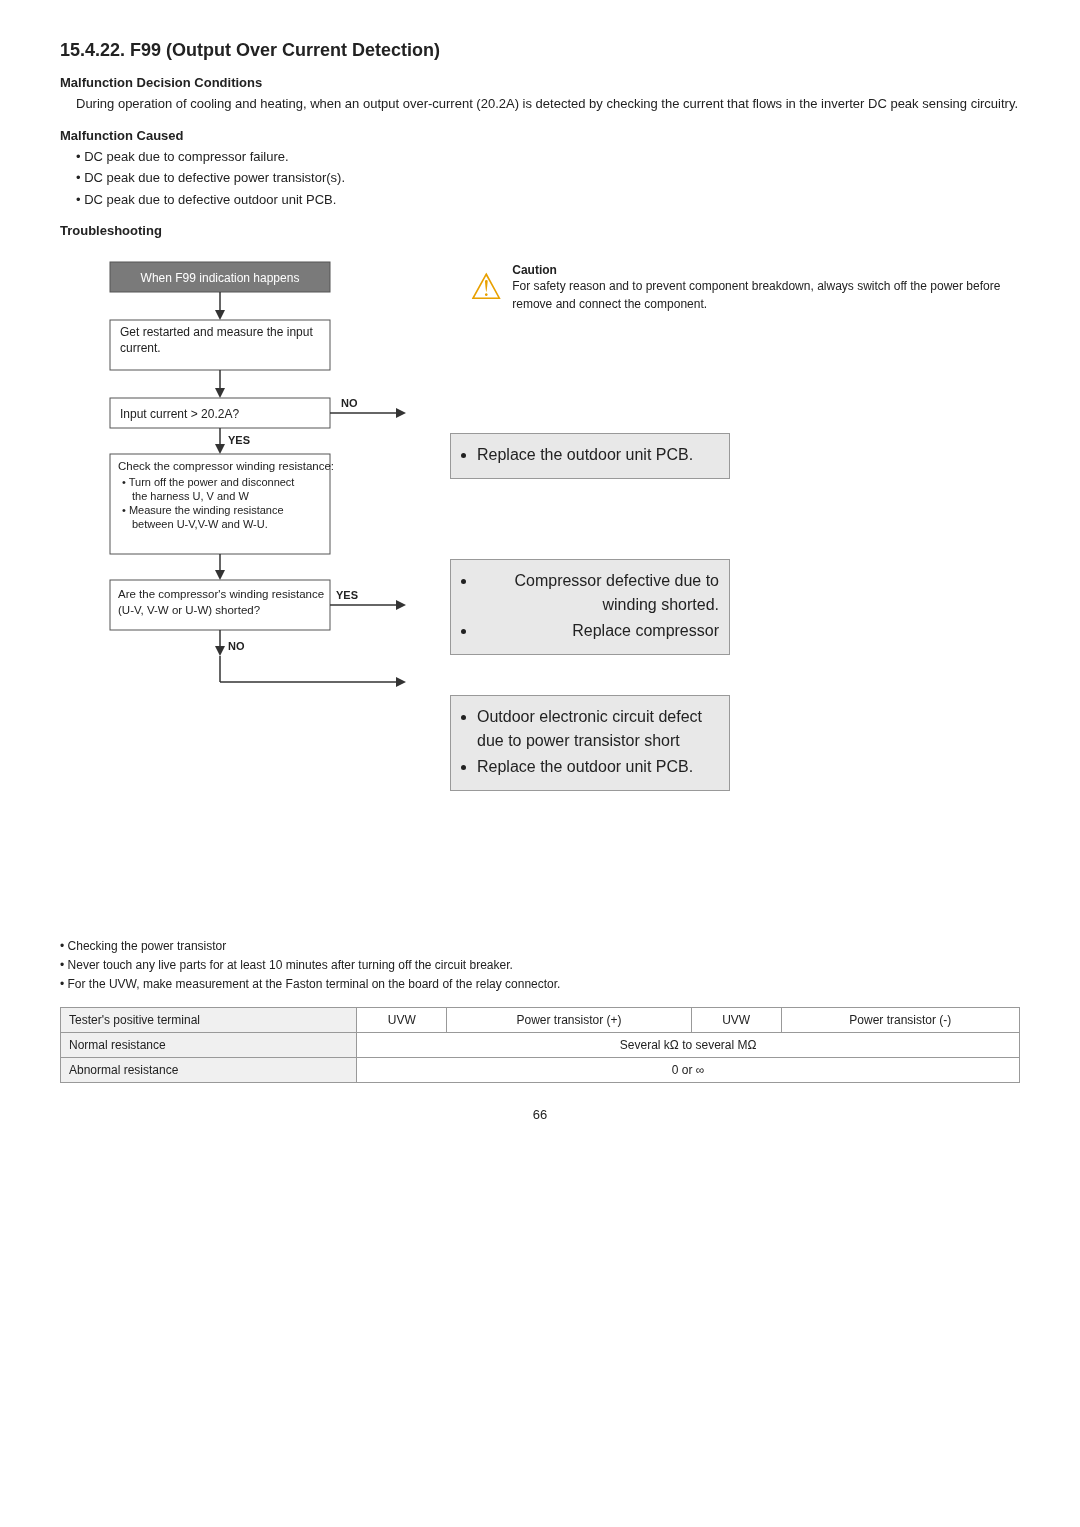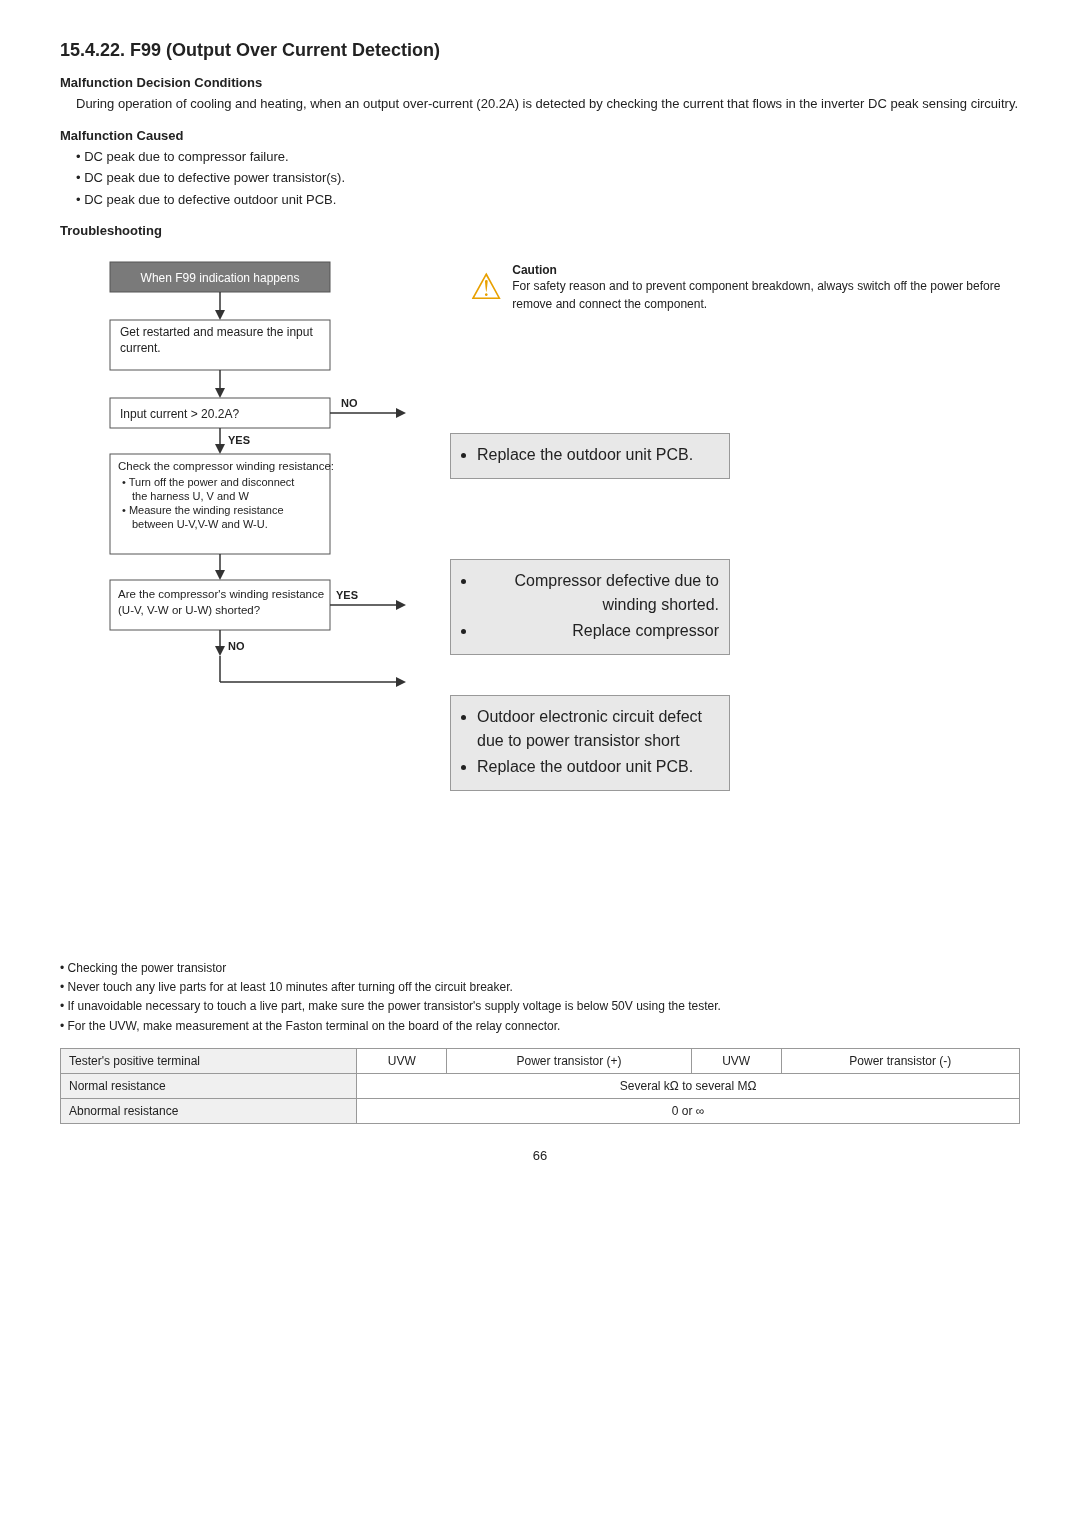--- a/index.html
+++ b/index.html
@@ -83,21 +83,21 @@
       background: #f0f0f0;
       font-size: 12px;
     }
     .page-number {
       text-align: center;
       margin-top: 24px;
       font-size: 13px;
     }
     
     .notes-section {
-      margin-top: 34px;
+      margin-top: 12px;
     }
     .notes-section p {
       font-size: 12px;
       line-height: 1.6;
     }
   </style>
 </head>
 <body>
 
 <h1>15.4.22.  F99 (Output Over Current Detection)</h1>
@@ -201,21 +201,20 @@
           <li>Replace the outdoor unit PCB.</li>
         </ul>
       </div>
     </div>
   </div>
 </div>
 
 <div class="notes-section">
   <p>• Checking the power transistor</p>
   <p>• Never touch any live parts for at least 10 minutes after turning off the circuit breaker.</p>
-  <p>• If unavoidable necessary to touch a live part, make sure the power transistor's supply voltage is below 50V using the tester.</p>
   <p>• For the UVW, make measurement at the Faston terminal on the board of the relay connector.</p>
 </div>
 
 <table class="data-table">
   <tbody>
     <tr>
       <td>Tester's positive terminal</td>
       <td>UVW</td>
       <td>Power transistor (+)</td>
       <td>UVW</td>

